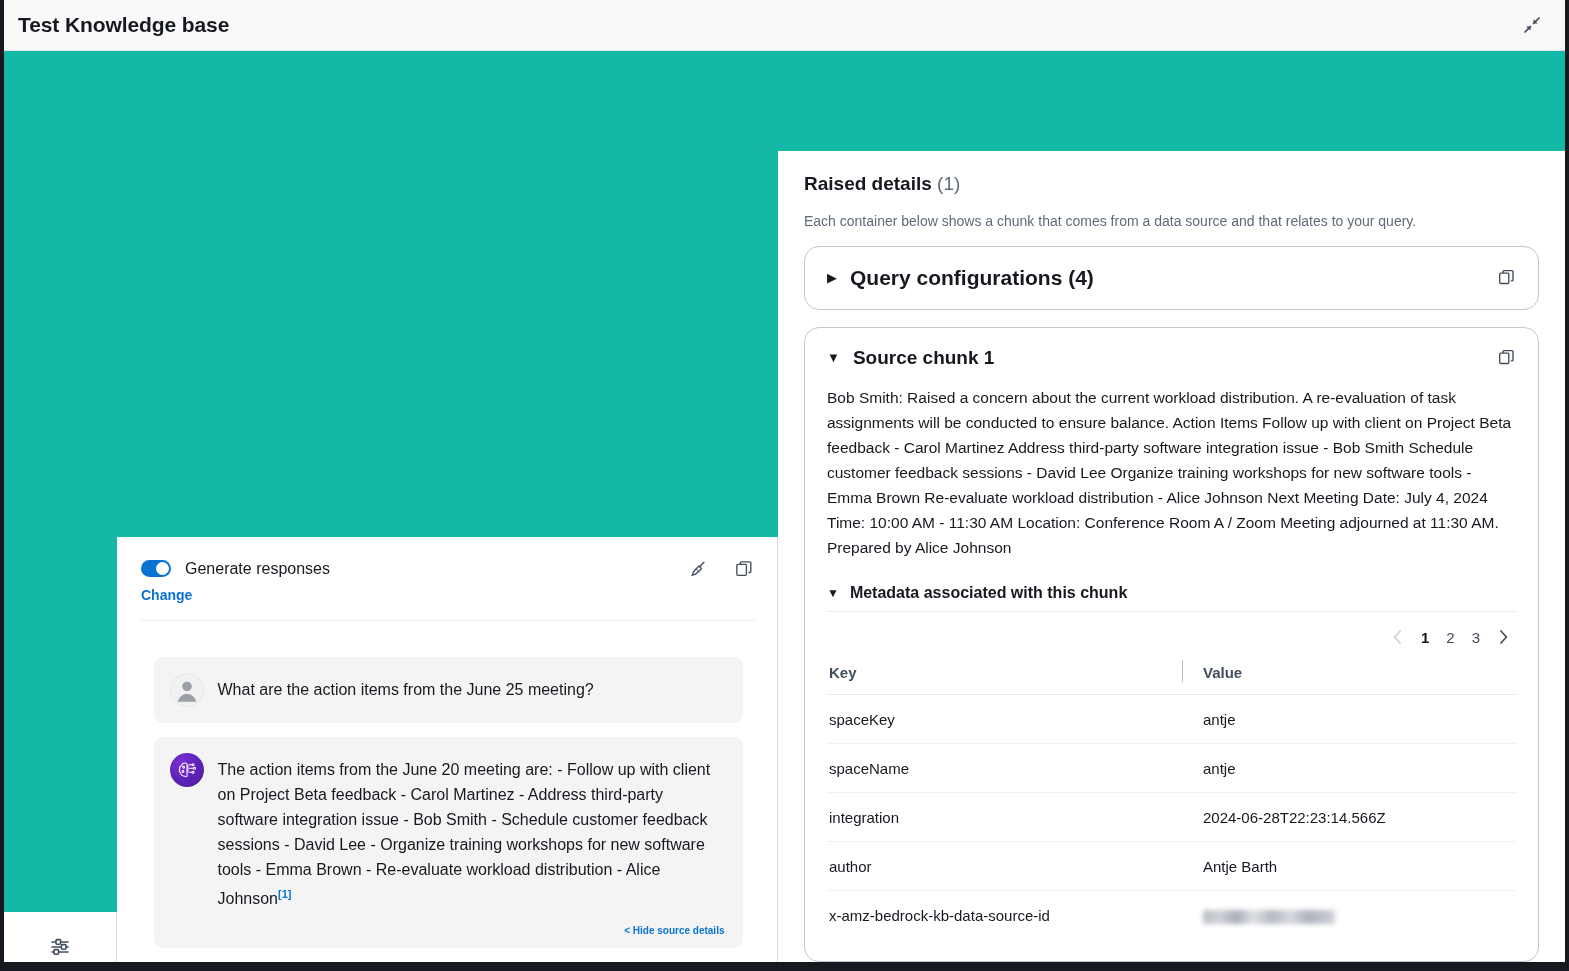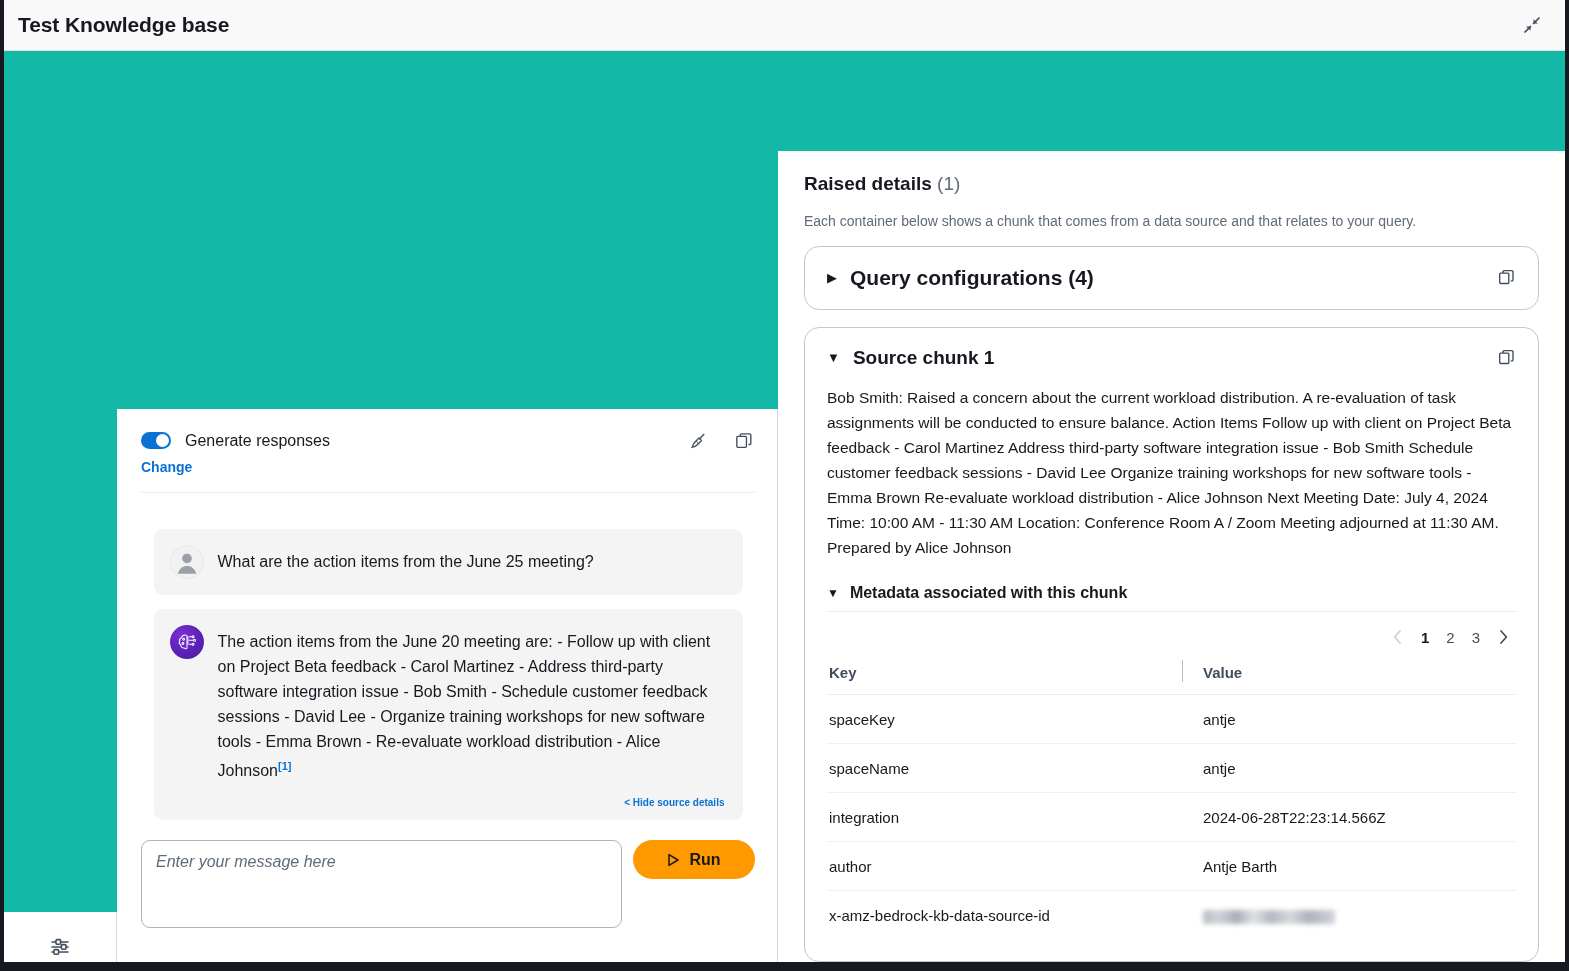--- a/index.html
+++ b/index.html
@@ -469,31 +469,20 @@
                 <circle cx="7.6" cy="13.6" r="1.0"></circle>
               </svg>
             </div>
             <div class="msg-text"><span>The action items from the June 20 meeting are: - Follow up with client on Project Beta feedback - Carol Martinez - Address third-party software integration issue - Bob Smith - Schedule customer feedback sessions - David Lee - Organize training workshops for new software tools - Emma Brown - Re-evaluate workload distribution - Alice Johnson</span><span class="sup-ref">[1]</span></div>
           </div>
           <div class="hide-src">&lt; Hide source details</div>
         </div>
 
       </div>
 
-      <div class="composer">
-        <textarea placeholder="Enter your message here" style=""></textarea>
-        <button class="run-btn">
-          <span style="display:flex">
-            <svg width="13" height="14" viewBox="0 0 13 14" fill="none" stroke="#16191f" stroke-width="1.5" stroke-linejoin="round">
-              <path d="M2 1.6 L11 7 L2 12.4 Z"></path>
-            </svg>
-          </span>
-          <span>Run</span>
-        </button>
-      </div>
 
     </div>
 
     <div id="source">
       <div class="src-title">
         <span>Raised details</span>
         <span class="count">(1)</span>
       </div>
       <div class="src-sub">Each container below shows a chunk that comes from a data source and that relates to your query.</div>
 

